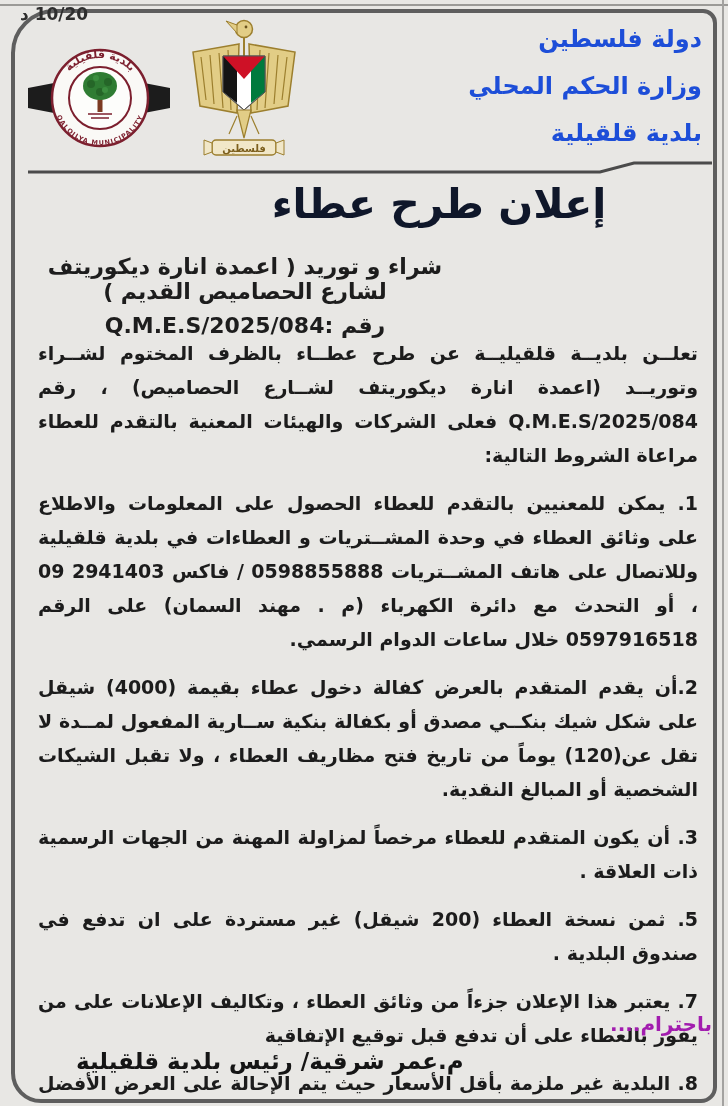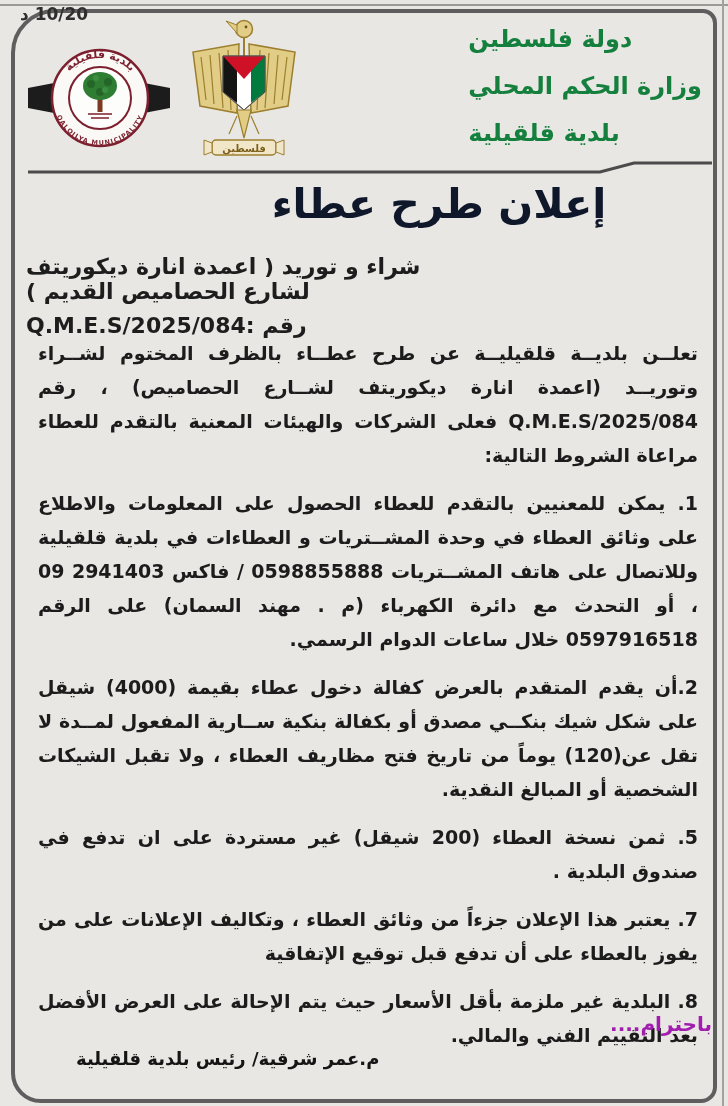--- a/index.html
+++ b/index.html
@@ -13,50 +13,50 @@
   .frame{
     position:absolute;left:11px;top:9px;right:11px;bottom:3px;
     border:4px solid #5e5e5e;
     border-radius:44px 14px 16px 30px;
   }
   .corner-note{
     position:absolute;left:20px;top:4px;direction:rtl;
     font-size:17px;font-weight:700;color:#2e2e2e;letter-spacing:.5px;
   }
   .org-lines{
-    position:absolute;right:26px;top:16px;direction:rtl;text-align:left;
-    font-size:24px;font-weight:700;line-height:47px;color:#15803d;
+    position:absolute;right:26px;top:16px;direction:rtl;text-align:right;
+    font-size:24px;font-weight:700;line-height:47px;color:#1d4ed8;
   }
   .seal{position:absolute;left:28px;top:38px;}
   .emblem{position:absolute;left:187px;top:12px;}
   .divider{position:absolute;left:26px;top:158px;}
   .title{
     position:absolute;left:0;top:180px;width:728px;box-sizing:border-box;
     padding-left:76px;text-align:center;direction:rtl;
     font-size:41px;font-weight:800;color:#0f172a;margin-left:37px;
   }
   .subject-block{
-    position:absolute;left:26px;right:16px;top:254px;direction:rtl;text-align:left;
+    position:absolute;left:14px;right:16px;top:254px;direction:rtl;text-align:center;
     padding-left:0;box-sizing:border-box;
   }
   .subject-block .line{padding-left:0;margin:0 236px 9px 0;font-size:22px;font-weight:700;color:#1d1d1d;}
   .subject-block .line:last-child{margin-bottom:12px;}
   .body-text{
     position:absolute;left:24px;right:16px;top:322px;direction:rtl;
     text-align:justify;font-size:19px;font-weight:700;line-height:34px;color:#1c1c1c;
   }
   .body-text p{margin:14px;}
   .closing{
     position:absolute;right:16px;top:1012px;direction:rtl;text-align:right;
     font-size:20px;font-weight:700;color:#a21caf;
   }
   .signature{
     position:absolute;left:0;top:1048px;width:728px;box-sizing:border-box;
     padding-left:76px;direction:rtl;text-align:left;
-    font-size:18px;font-weight:800;color:#151515;
+    font-size:23px;font-weight:800;color:#151515;
   }
 </style>
 </head>
 <body>
 
 <div class="page">
 
   <div class="edge-top"></div>
   <div class="edge-right"></div>
 
@@ -139,20 +139,21 @@
   <div class="subject-block">
     <div class="line">شراء و توريد ( اعمدة انارة ديكوريتف لشارع الحصاميص القديم )</div>
     <div class="line">رقم :Q.M.E.S/2025/084</div>
   </div>
 
   <div class="body-text">
     <p>تعلــن بلديــة قلقيليــة عن طرح عطــاء بالظرف المختوم لشــراء وتوريــد (اعمدة انارة ديكوريتف لشــارع الحصاميص) ، رقم Q.M.E.S/2025/084 فعلى الشركات والهيئات المعنية بالتقدم للعطاء مراعاة الشروط التالية:</p>
     <div>
         <p>1. يمكن للمعنيين بالتقدم للعطاء الحصول على المعلومات والاطلاع على وثائق العطاء في وحدة المشــتريات و العطاءات في بلدية قلقيلية وللاتصال على هاتف المشــتريات 0598855888 / فاكس ⁦09 2941403⁩ ، أو التحدث مع دائرة الكهرباء (م . مهند السمان) على الرقم 0597916518 خلال ساعات الدوام الرسمي.</p>
         <p>2.أن يقدم المتقدم بالعرض كفالة دخول عطاء بقيمة (4000) شيقل على شكل شيك بنكــي مصدق أو بكفالة بنكية ســارية المفعول لمــدة لا تقل عن(120) يوماً من تاريخ فتح مظاريف العطاء ، ولا تقبل الشيكات الشخصية أو المبالغ النقدية.</p>
+        <p>3. أن يكون المتقدم للعطاء مرخصاً لمزاولة المهنة من الجهات الرسمية ذات العلاقة .</p>
         <p>5. ثمن نسخة العطاء (200 شيقل) غير مستردة على ان تدفع في صندوق البلدية .</p>
         <p>7. يعتبر هذا الإعلان جزءاً من وثائق العطاء ، وتكاليف الإعلانات على من يفوز بالعطاء على أن تدفع قبل توقيع الإتفاقية</p>
         <p>8. البلدية غير ملزمة بأقل الأسعار حيث يتم الإحالة على العرض الأفضل بعد التقييم الفني والمالي.</p>
       </div>
   </div>
 
   <div class="closing">باحترام....</div>
 
   <div class="signature">م.عمر شرقية/ رئيس بلدية قلقيلية</div>
 

